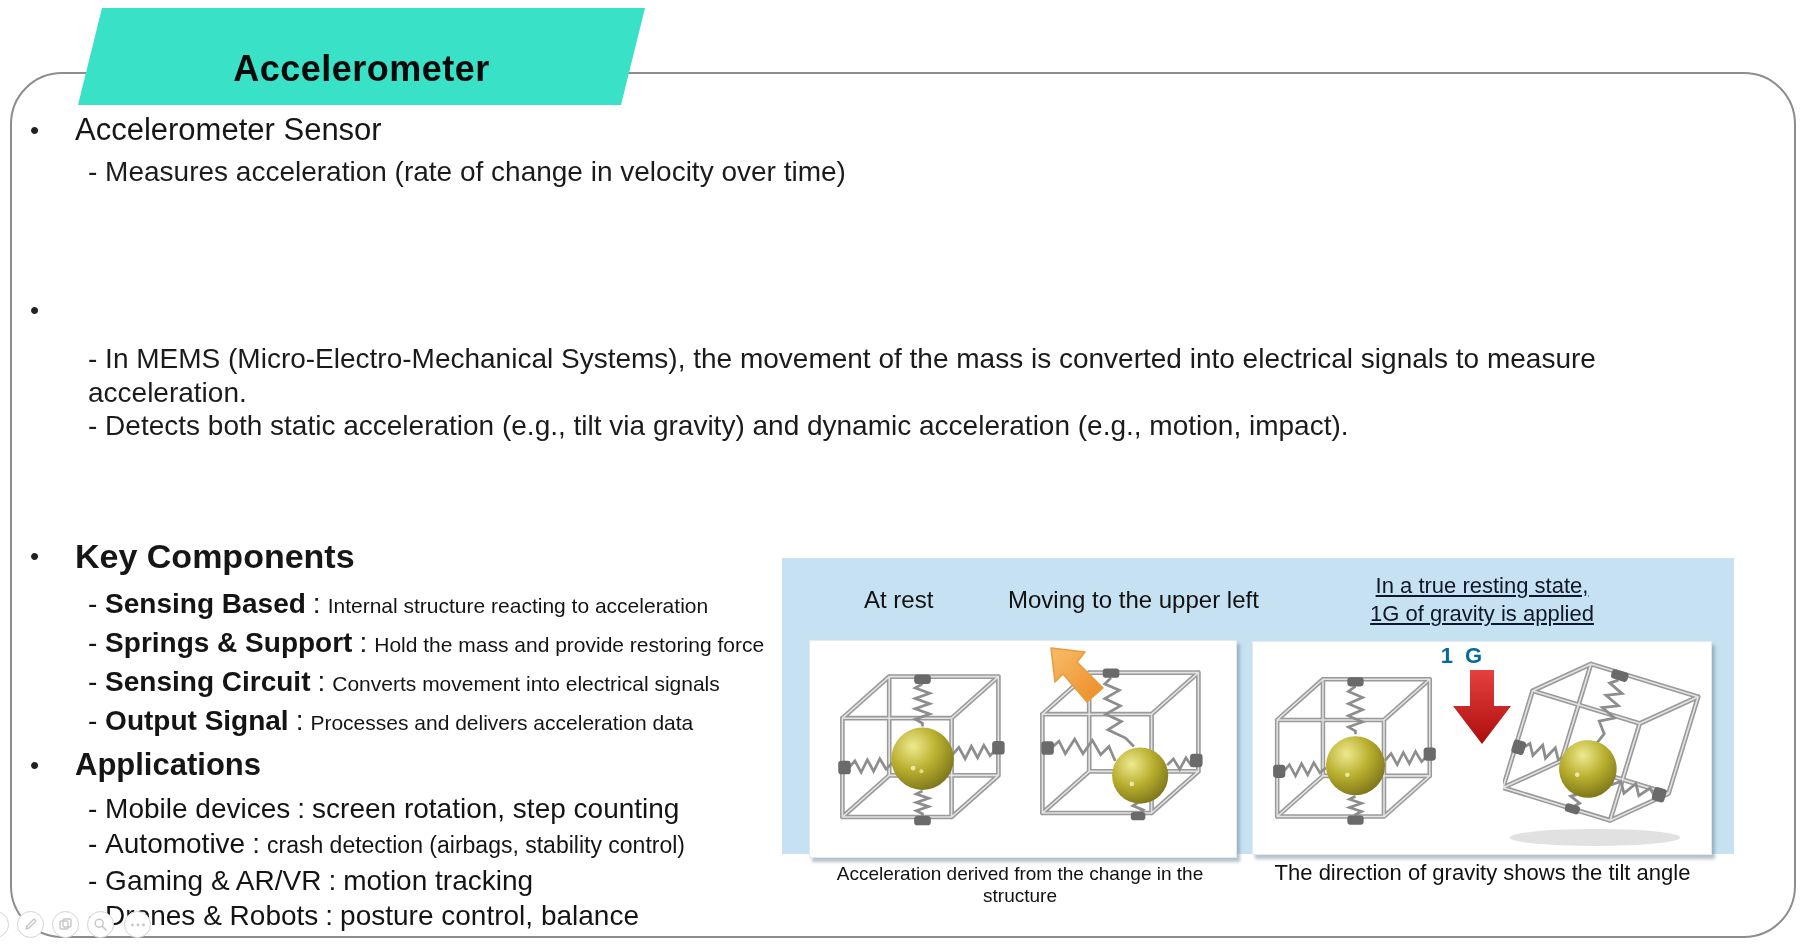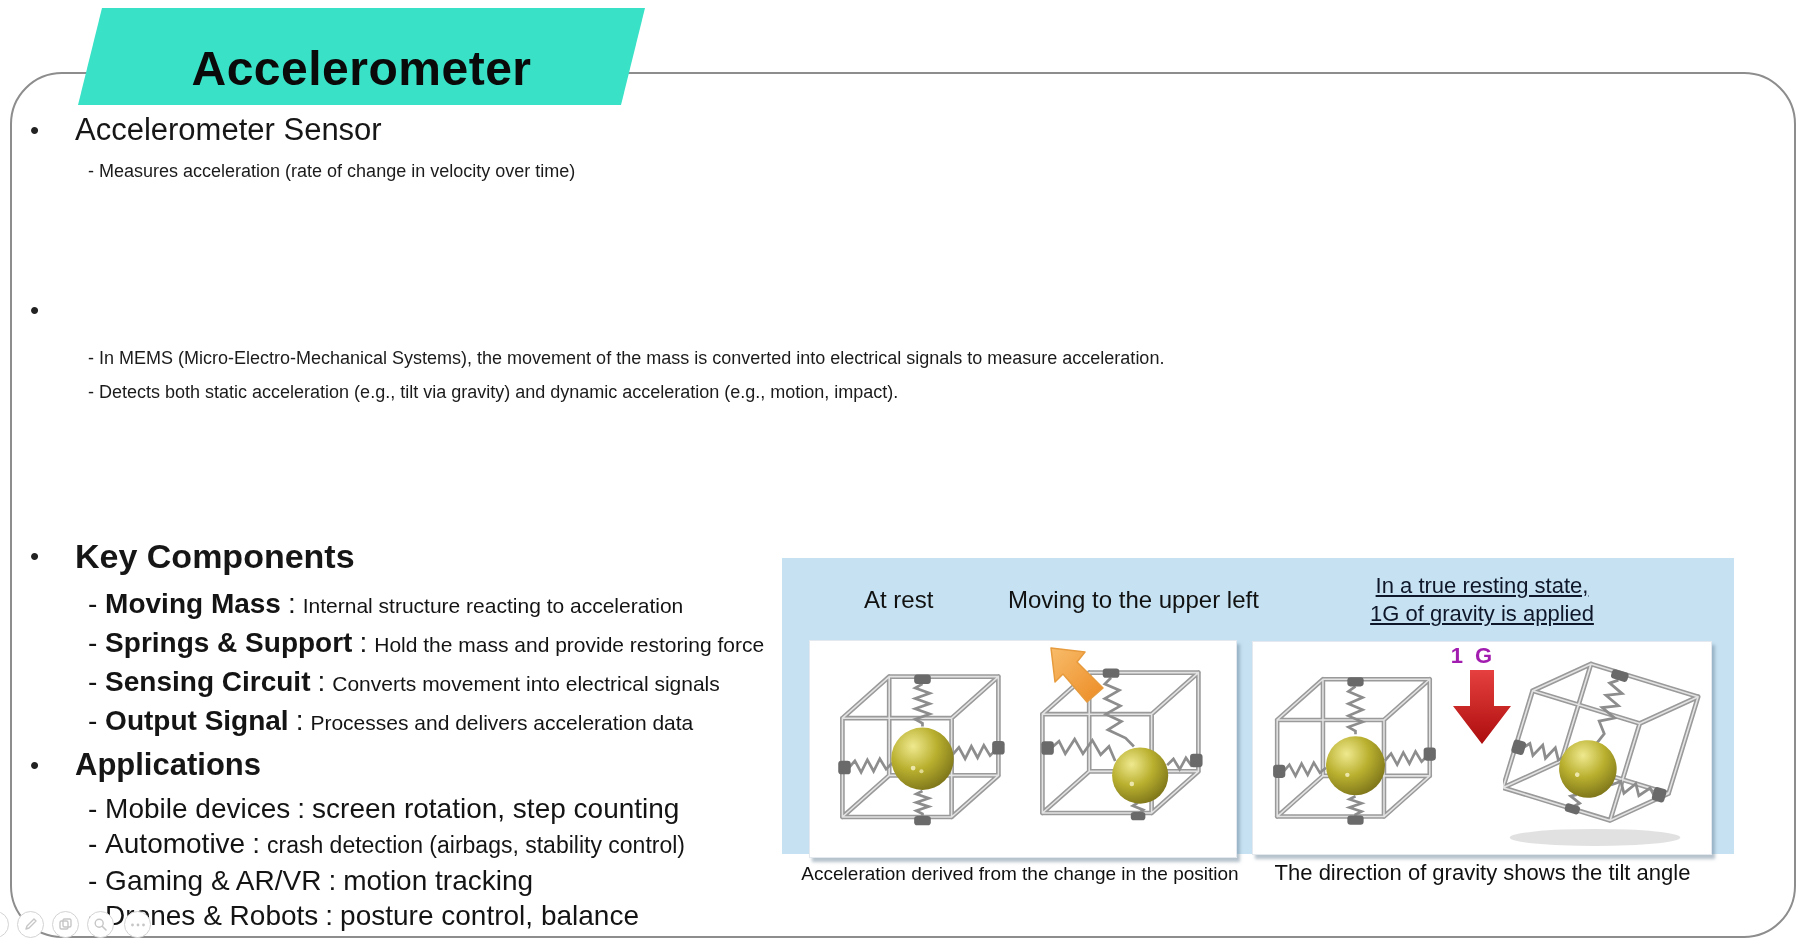--- a/index.html
+++ b/index.html
@@ -9,50 +9,50 @@
 
   
   #slide-border { left:10px; top:72px; width:1786px; height:866px;
                   border:2.5px solid #8d8d8d; border-radius:52px; z-index:0; pointer-events:none; }
 
   
   #title-banner { left:78px; top:8px; width:567px; height:97px; background:#39e1c6;
                   clip-path:polygon(24px 0, 100% 0, calc(100% - 24px) 100%, 0 100%); z-index:6; }
   #title-text { left:78px; top:8px; width:567px; height:121px; z-index:7;
                 display:flex; align-items:center; justify-content:center;
-                font-size:48px; font-weight:700; color:#0a0a0a; letter-spacing:0.5px; }
+                font-size:36px; font-weight:700; color:#0a0a0a; letter-spacing:0.5px; }
 
   
   .section { left:30px; z-index:1; }
   .sec-head { display:flex; align-items:flex-start; }
   .bullet { width:45px; font-size:26px; line-height:40px; color:#222; }
   .sec-title { font-size:31px; font-weight:400; line-height:40px; color:#161616; }
   .sec-title.bold { font-weight:700; }
   #section-key .sec-title { font-size:34px; }
   .sec-body { margin-left:58px; margin-top:5px; }
-  .line { font-size:18px; line-height:33.5px; color:#1b1b1b; }
+  .line { font-size:28px; line-height:33.5px; color:#1b1b1b; }
   #section-principle .sec-body { width:1580px; margin-top:12px; }
   .kc-row { font-size:28px; line-height:37px; white-space:nowrap; }
   .kc-term { font-weight:700; }
   .kc-desc { font-size:21px; }
   .app-row { font-size:28px; line-height:35px; white-space:nowrap; }
   .app-desc.small { font-size:23px; }
   .sep { padding:0 7px; }
 
   
   #panel { left:782px; top:558px; width:952px; height:296px; background:#c6e2f2; z-index:5; }
   .panel-label { position:absolute; font-size:24px; color:#111; }
   .panel-label-2line { position:absolute; font-size:22px; line-height:28px; text-align:center; color:#0f172a;text-decoration:underline; }
   .img-box { position:absolute; background:#ffffff; border:1px solid #e3e9ee;
              box-shadow:3px 4px 3px rgba(110,135,155,0.5); }
   .caption { position:absolute; text-align:center; color:#111; }
   #caption-left { left:18px; width:440px; top:305px; font-size:19px; }
   #caption-right { left:468px; width:465px; top:302px; font-size:22px; }
-  #one-g-label { position:absolute; left:178px; top:1px; width:84px; text-align:center;
-                 font-size:22px; font-weight:700; color:#a21caf; letter-spacing:3px; }
+  #one-g-label { position:absolute; left:168px; top:1px; width:84px; text-align:center;
+                 font-size:22px; font-weight:700; color:#0369a1; letter-spacing:3px; }
 
   
   .tool-circle { position:absolute; width:27px; height:27px; border:1.6px solid #d3d3d3;
                  border-radius:50%; background:#ffffff; z-index:20;
                  display:flex; align-items:center; justify-content:center; }
 </style>
 </head>
 <body>
 
 <svg width="0" height="0" style="position:absolute" aria-hidden="true">
@@ -101,21 +101,21 @@
     <p class="line">- Detects both static acceleration (e.g., tilt via gravity) and dynamic acceleration (e.g., motion, impact).</p>
   </div>
 </section>
 
 <section class="abs section" id="section-key" style="top:536px">
   <div class="sec-head">
     <span class="bullet">•</span>
     <h2 class="sec-title bold">Key Components</h2>
   </div>
   <div class="sec-body" style="margin-top:9px">
-    <p class="kc-row"><span>-</span>&nbsp;<span class="kc-term">Moving Mass</span><span class="sep">:</span><span class="kc-desc">Internal structure reacting to acceleration</span></p>
+    <p class="kc-row"><span>-</span>&nbsp;<span class="kc-term">Sensing Based</span><span class="sep">:</span><span class="kc-desc">Internal structure reacting to acceleration</span></p>
     <p class="kc-row"><span>-</span>&nbsp;<span class="kc-term">Springs &amp; Support</span><span class="sep">:</span><span class="kc-desc">Hold the mass and provide restoring force</span></p>
     <p class="kc-row"><span>-</span>&nbsp;<span class="kc-term">Sensing Circuit</span><span class="sep">:</span><span class="kc-desc">Converts movement into electrical signals</span></p>
     <p class="kc-row"><span>-</span>&nbsp;<span class="kc-term">Output Signal</span><span class="sep">:</span><span class="kc-desc">Processes and delivers acceleration data</span></p>
   </div>
 </section>
 
 <section class="abs section" id="section-apps" style="top:745px">
   <div class="sec-head">
     <span class="bullet">•</span>
     <h2 class="sec-title bold">Applications</h2>
@@ -214,21 +214,21 @@
           <rect x="7" y="103" width="12" height="13" rx="3"></rect>
           <rect x="146" y="107" width="12" height="13" rx="3"></rect>
           <rect x="71" y="146" width="14" height="8" rx="3"></rect>
         </g>
         <circle cx="81" cy="110" r="27" fill="url(#ballg)"></circle>
         <circle cx="73" cy="118" r="2.2" fill="#f3efbe" opacity="0.85"></circle>
       </g>
     </svg>
   </div>
 
-  <div class="caption" id="caption-left">Acceleration derived from the change in the position</div>
+  <div class="caption" id="caption-left">Acceleration derived from the change in the structure</div>
   <div class="caption" id="caption-right">The direction of gravity shows the tilt angle</div>
 </div>
 
 <div class="tool-circle" style="left:-18px; top:911px"></div>
 <div class="tool-circle" style="left:17px; top:911px">
   <svg width="15" height="15" viewBox="0 0 15 15">
     <path d="M3,12 L4,9 L11,2 L13,4 L6,11 Z" fill="none" stroke="#c6c6c6" stroke-width="1.4" stroke-linejoin="round"></path>
   </svg>
 </div>
 <div class="tool-circle" style="left:52px; top:911px">

